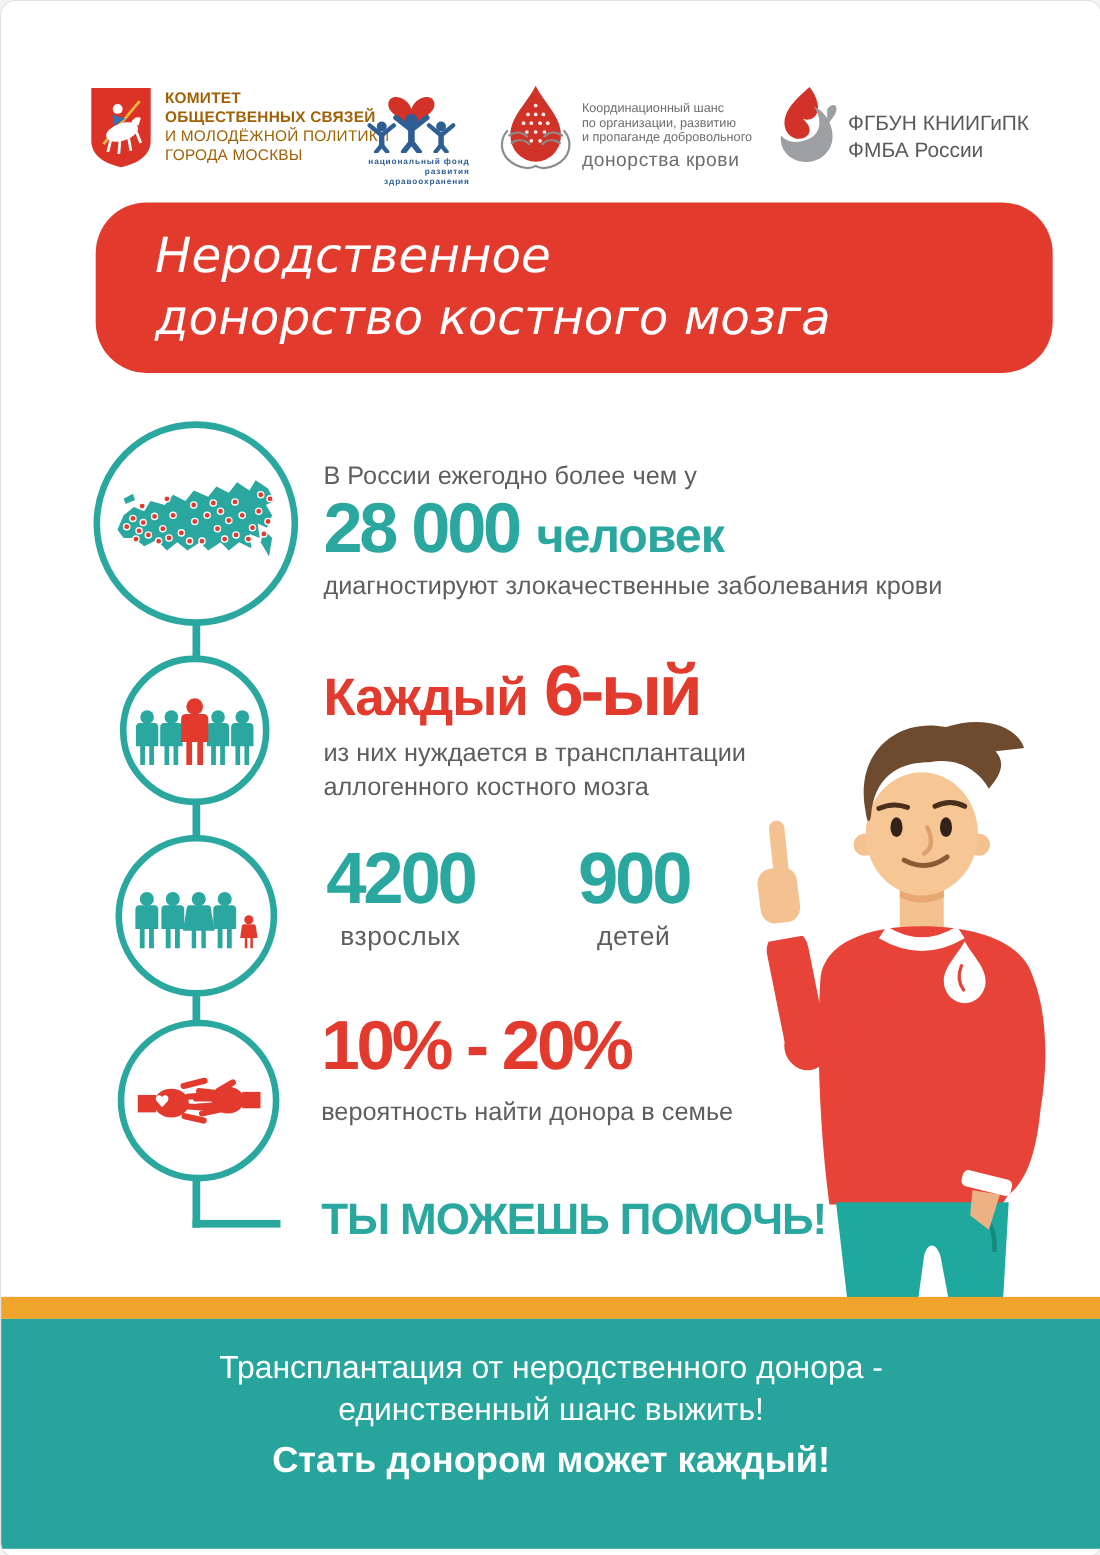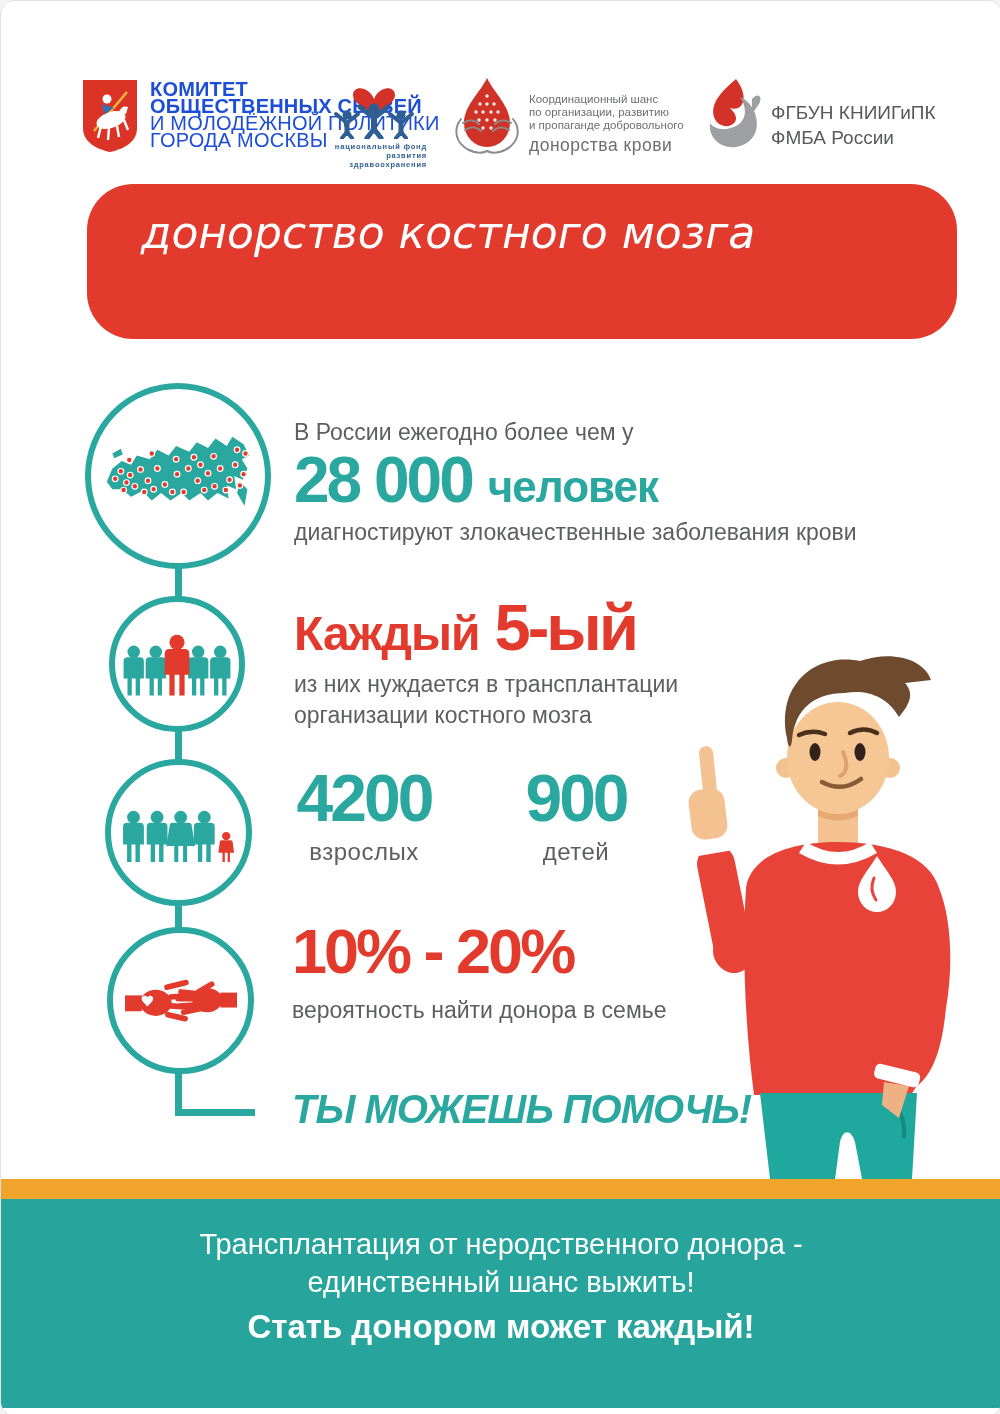--- a/index.html
+++ b/index.html
@@ -2,21 +2,21 @@
 <html><head>
 <meta charset="utf-8">
 <style>
   html,body{margin:0;padding:0;background:#f4f4f4;}
   .poster{position:relative;width:1000px;height:1414px;margin:0 auto;background:#fff;
           border:1px solid #e2e2e2;border-radius:14px;overflow:hidden;
           font-family:"Liberation Sans",sans-serif;}
   .abs{position:absolute;}
 
   
-  .logo-text-moscow{font-size:20px;line-height:17px;color:#1d4ed8;letter-spacing:.2px;}
+  .logo-text-moscow{font-size:14px;line-height:17px;color:#a16207;letter-spacing:.2px;}
   .logo-text-moscow .b{font-weight:bold;}
   .nfrz-caption{font-size:7.5px;line-height:9px;letter-spacing:.8px;color:#2e5f94;text-align:right;font-weight:bold;}
   .coord-small{font-size:11.5px;line-height:13px;color:#6d6e71;}
   .coord-big{font-size:17.5px;color:#6d6e71;letter-spacing:.5px;margin-top:3px;}
   .fmba-text{font-size:19px;line-height:25px;color:#58595b;}
 
   
   .banner{left:86px;top:183px;width:870px;height:155px;background:#e23b2e;border-radius:46px;}
   .banner-title{padding:20px 0 0 54px;color:#fff;font-style:italic;
                 font-family:"DejaVu Sans",sans-serif;font-size:44px;line-height:57px;}
@@ -132,20 +132,21 @@
       <path d="M50 22 C56 15 61 19 57 27 L50 37 Z" fill="#9d9fa2"></path>
     </svg>
   </div>
   <div class="abs fmba-text" style="left:770px;top:99px;">
     <div>ФГБУН КНИИГиПК</div>
     <div>ФМБА России</div>
   </div>
 
   <div class="abs banner">
     <div class="banner-title">
+      <div>Неродственное</div>
       <div>донорство костного мозга</div>
     </div>
   </div>
 
   <div class="abs tl-line" style="left:174px;top:470px;width:7px;height:645px;"></div>
   <div class="abs tl-line" style="left:174px;top:1108px;width:80px;height:7px;"></div>
 
   <div class="tl-circle" style="left:84px;top:382px;width:186px;height:186px;">
     <svg viewBox="0 0 160 104" width="150" height="98">
       <g fill="#2aa79f">
@@ -272,45 +273,45 @@
     <div class="numrow">
       <span class="bignum teal" style="font-size:64px;">28 000</span>
       <span class="bignum teal" style="font-size:44px;letter-spacing:-1px;margin-top:12px;">человек</span>
     </div>
     <div class="stat-caption" style="margin-top:4px;">диагностируют злокачественные заболевания крови</div>
   </div>
 
   <div class="stat" style="left:293px;top:594px;">
     <div class="numrow" style="gap:15px;">
       <span class="bignum red" style="font-size:48px;letter-spacing:-1px;">Каждый</span>
-      <span class="bignum red" style="font-size:65px;">5-ый</span>
+      <span class="bignum red" style="font-size:65px;">6-ый</span>
     </div>
     <div class="stat-caption" style="margin-top:8px;">
       <div>из них нуждается в трансплантации</div>
-      <div>организации костного мозга</div>
+      <div>аллогенного костного мозга</div>
     </div>
   </div>
 
   <div class="stat cols" style="left:293px;top:764px;">
     <div class="col" style="min-width:140px;">
       <div class="bignum teal" style="font-size:66px;">4200</div>
       <div class="col-label">взрослых</div>
     </div>
     <div class="col" style="min-width:112px;">
       <div class="bignum teal" style="font-size:66px;">900</div>
       <div class="col-label">детей</div>
     </div>
   </div>
 
   <div class="stat" style="left:291px;top:918px;">
     <div class="bignum red" style="font-size:63px;">10% - 20%</div>
     <div class="stat-caption" style="margin-top:12px;">вероятность найти донора в семье</div>
   </div>
 
-  <div class="abs cta" style="left:291px;top:1086px;font-style:italic;">ТЫ МОЖЕШЬ ПОМОЧЬ!</div>
+  <div class="abs cta" style="left:291px;top:1086px;">ТЫ МОЖЕШЬ ПОМОЧЬ!</div>
 
   <div class="abs" style="left:645px;top:645px;width:350px;height:533px;">
     <svg viewBox="0 0 350 533" width="350" height="533">
       <rect x="172" y="140" width="40" height="62" fill="#f4c191"></rect>
       <path d="M172 162 h40 v8 q-20 9 -40 0 Z" fill="#e8a874"></path>
       <path d="M100 242 C104 212 140 196 192 196 C246 196 284 212 293 242 C306 274 307 322 300 362 C296 402 288 427 270 441 L265 449 L108 449 C99 380 96 302 100 242 Z" fill="#e84338"></path>
       <path d="M160 196 Q192 216 224 196 L231 207 Q192 230 153 207 Z" fill="#fff"></path>
       <path d="M148 248 L88 305" stroke="#e84338" stroke-width="42" stroke-linecap="round" fill="none"></path>
       <path d="M88 308 L70 218" stroke="#e84338" stroke-width="38" stroke-linecap="round" fill="none"></path>
       <rect x="47" y="190" width="44" height="17" rx="5" fill="#fff" transform="rotate(-10 69 198)"></rect>

